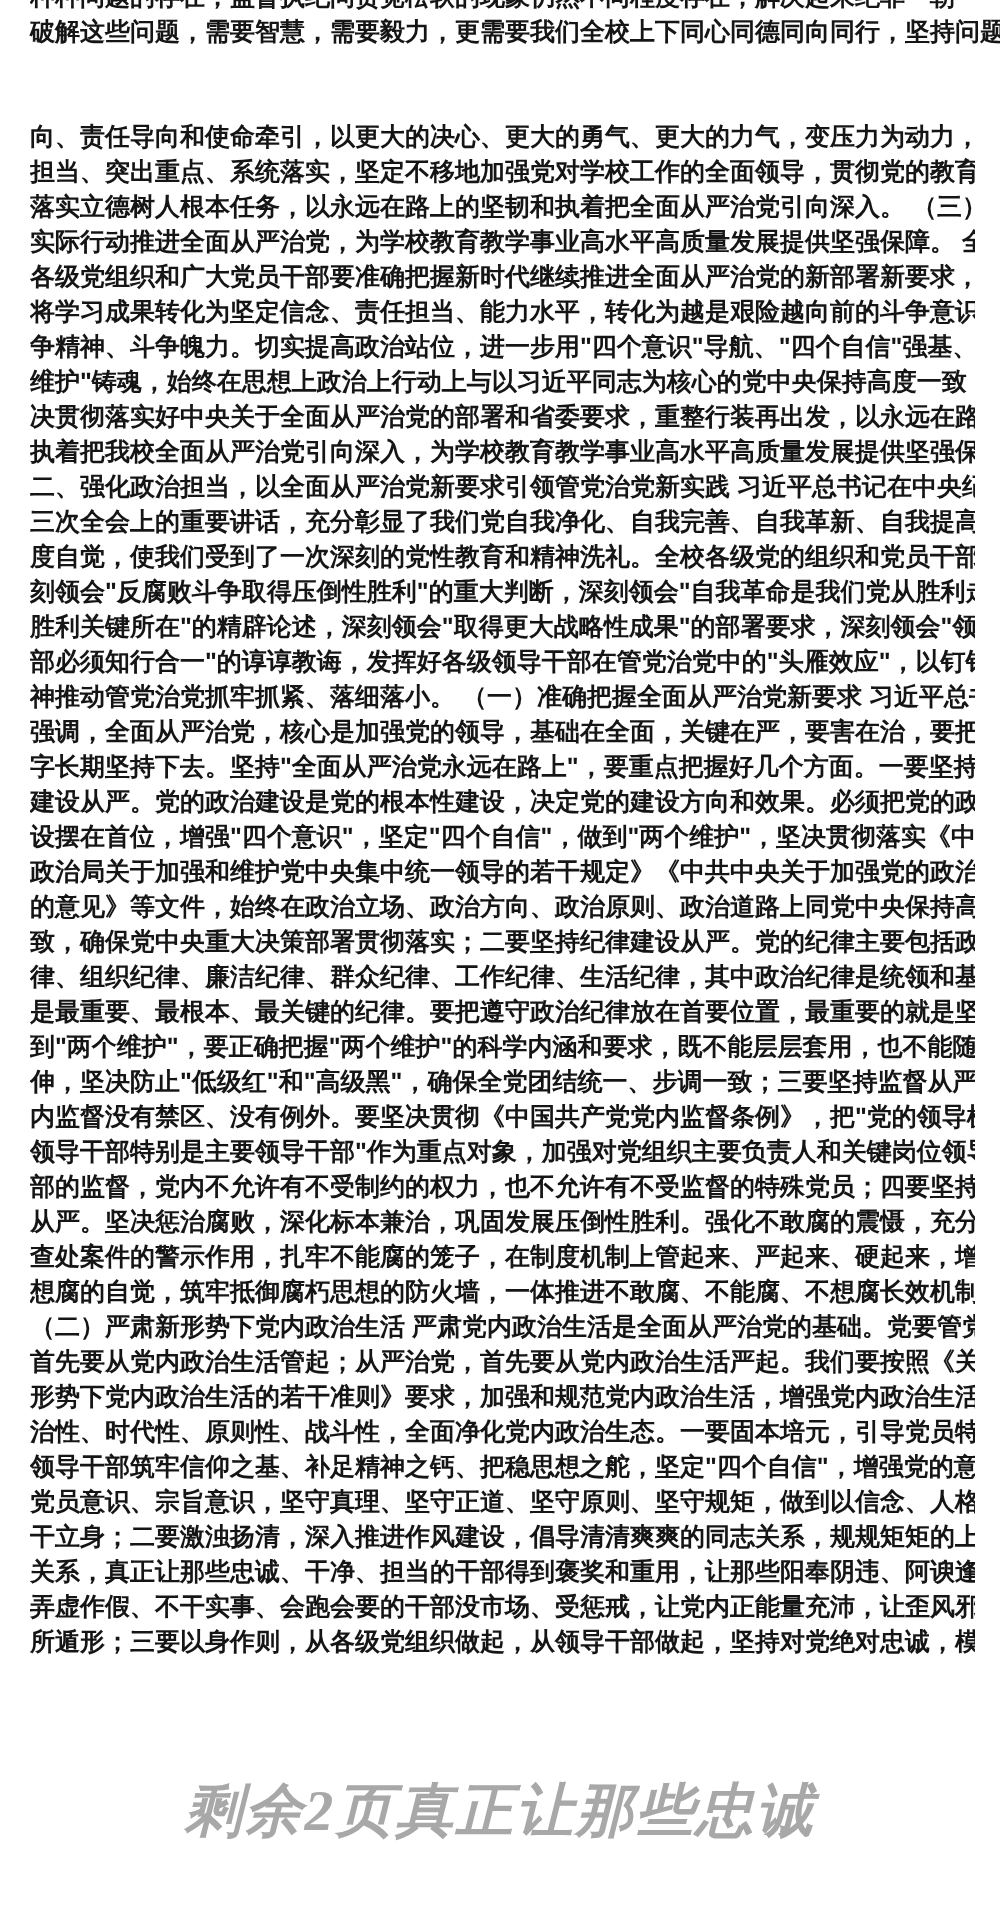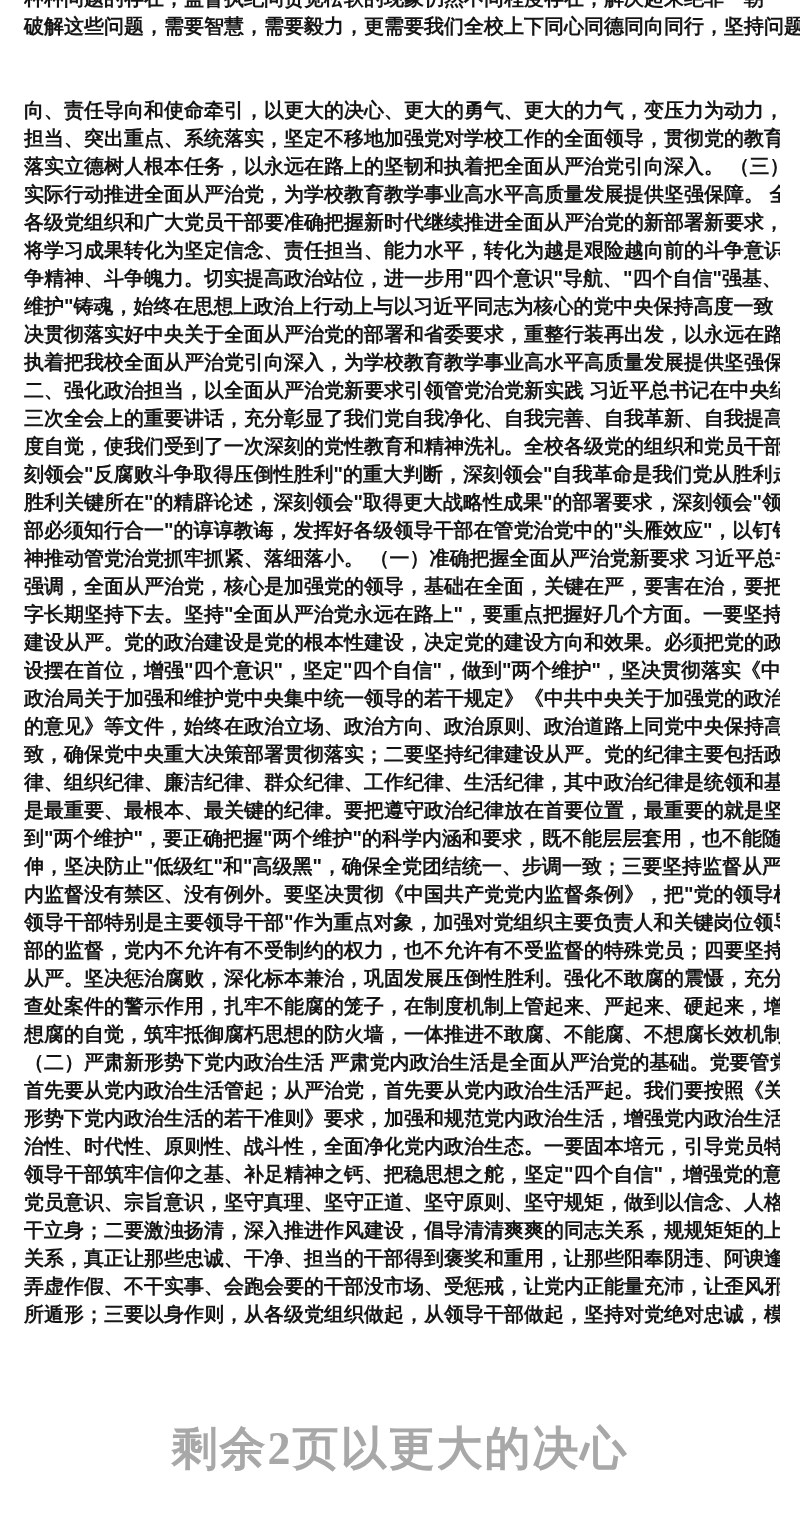--- a/index.html
+++ b/index.html
@@ -51,20 +51,21 @@
     top: 1418px;
     display: flex;
     justify-content: center;
     align-items: baseline;
     font-family: "Liberation Serif", "DejaVu Serif", serif;
     font-weight: 700;
     font-size: 46px;
     color: #a8a8a8;
     letter-spacing: 2px;
     text-align: center;
+    font-style: italic;
   }
 </style>
 </head>
 <body>
 
 <div class="page">
 
   <div class="textcol">
 
     <div class="clip-top">
@@ -119,16 +120,16 @@
         <div class="line">干立身；二要激浊扬清，深入推进作风建设，倡导清清爽爽的同志关系，规规矩矩的上下级</div>
         <div class="line">关系，真正让那些忠诚、干净、担当的干部得到褒奖和重用，让那些阳奉阴违、阿谀逢迎、</div>
         <div class="line">弄虚作假、不干实事、会跑会要的干部没市场、受惩戒，让党内正能量充沛，让歪风邪气无</div>
         <div class="line">所遁形；三要以身作则，从各级党组织做起，从领导干部做起，坚持对党绝对忠诚，模范遵</div>
       </div>
 
   </div>
 
   <div class="footer">
     <span>剩余2页</span>
-    <span>以更大的决心</span>
+    <span>真正让那些忠诚</span>
   </div>
 
 </div>
 
 </body></html>

